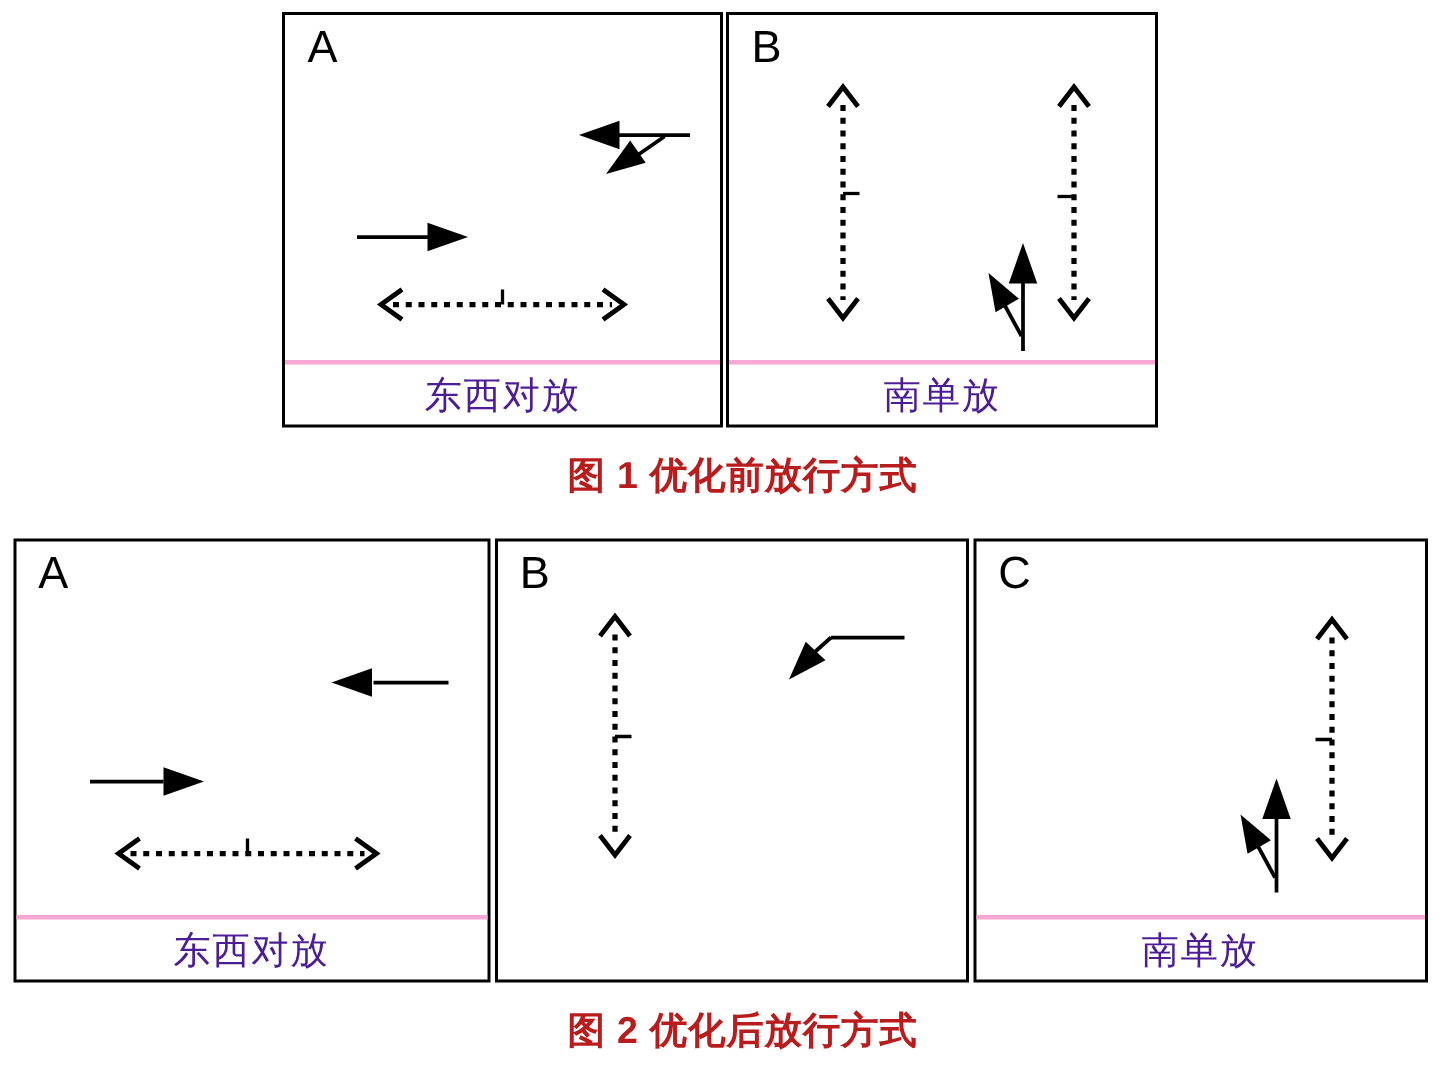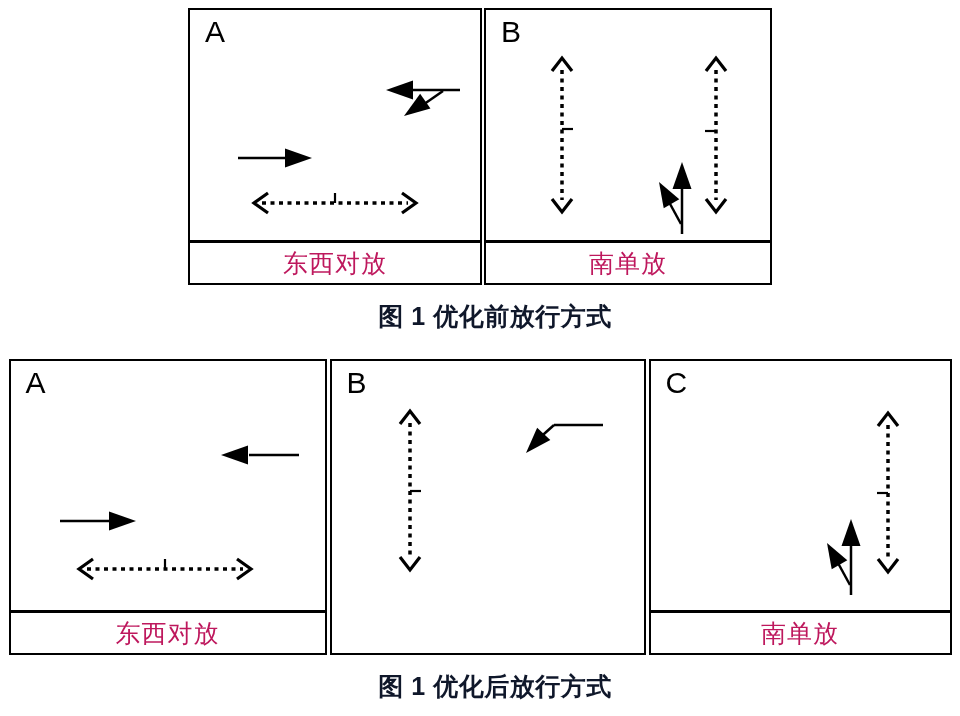--- a/index.html
+++ b/index.html
@@ -29,29 +29,29 @@
   .canvas{position:relative;flex:1;overflow:hidden;}
   .canvas svg{position:absolute;left:0;top:0;}
 
   .panel-letter{
     position:absolute;top:5px;left:15px;
     font-size:30px;line-height:1.1;font-weight:normal;color:#000;
     letter-spacing:0.5px;
   }
 
   .panel-label{
-    border-top:3px solid #000000;
+    border-top:3px solid #f9a8d4;
     height:40px;flex:0 0 40px;
     display:flex;align-items:center;justify-content:center;
     font-family:Liberation Sans, sans-serif;
-    font-size:25px;color:#be185d;letter-spacing:1px;
+    font-size:25px;color:#4c1d95;letter-spacing:1px;
   }
 
   .caption{
-    text-align:center;font-weight:bold;font-size:25px;color:#0f172a;
+    text-align:center;font-weight:bold;font-size:25px;color:#b91c1c;
     letter-spacing:0.5px;
     padding-left:30px;
   }
   .caption-1{margin-top:15px;}
   .caption-2{margin-top:15px;}
 
   
   .ln{stroke:#000;stroke-width:2.5;fill:none;}
   .dln{stroke:#000;stroke-width:3.5;fill:none;stroke-dasharray:4 4.5;}
   .chev{stroke:#000;stroke-width:3.2;fill:none;}
@@ -207,15 +207,15 @@
               <path class="head" d="M0,0 L-25,-9 L-25,9 Z"></path>
             </g>
           </g>
         </svg>
       </div>
       <div class="panel-label">南单放</div>
     </div>
 
   </div>
 
-  <div class="caption caption-2">图 1 优化后放行方式</div>
+  <div class="caption caption-2">图 2 优化后放行方式</div>
 
 </div>
 
 </body></html>

